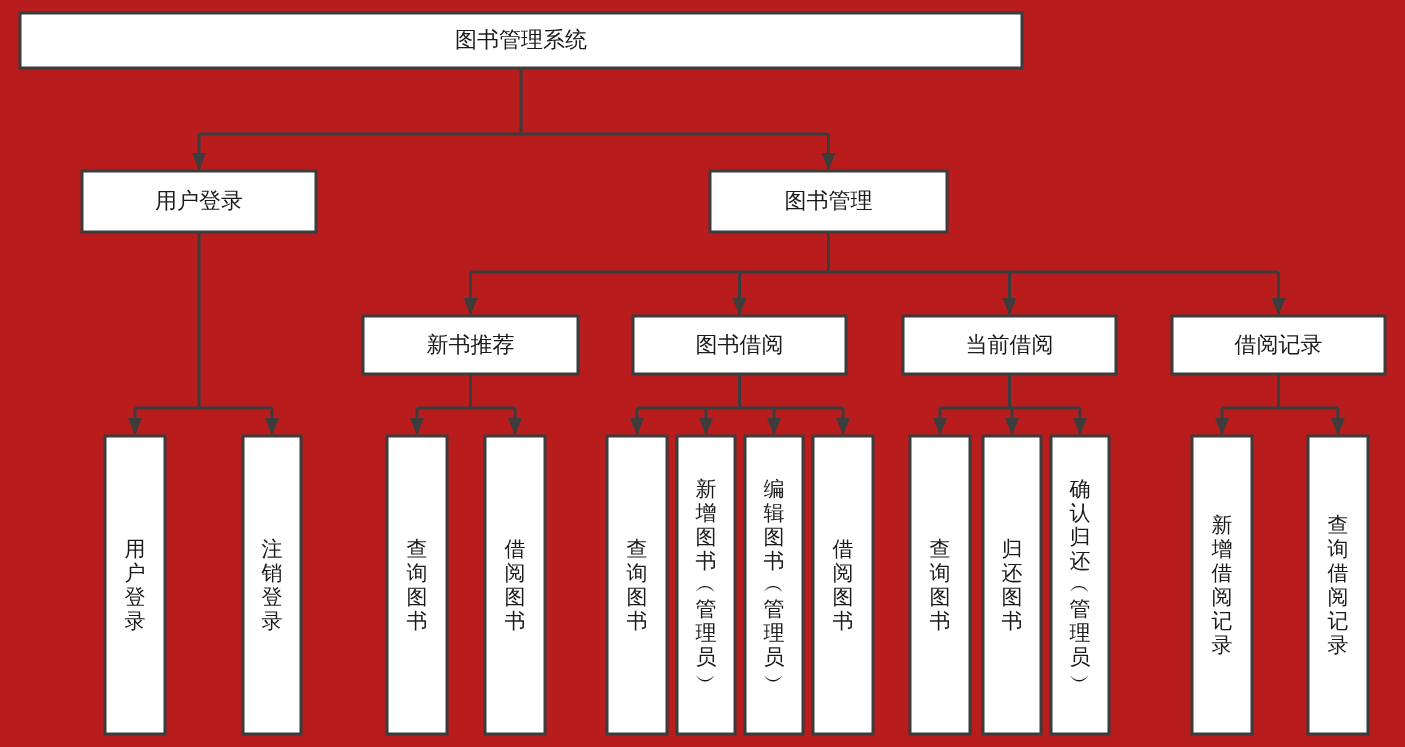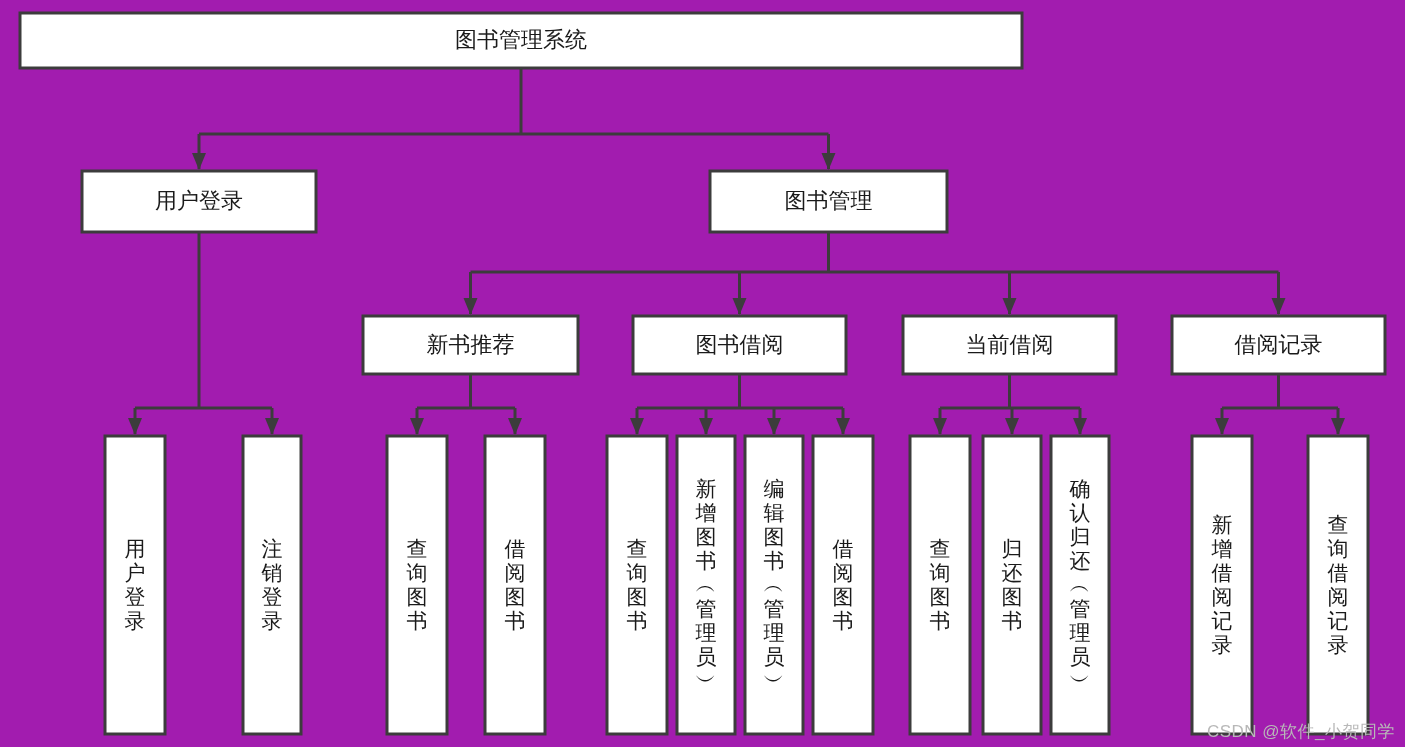--- a/index.html
+++ b/index.html
@@ -11,21 +11,21 @@
   body {
     width: 1405px;
     height: 747px;
     overflow: hidden;
     font-family: "Liberation Sans", "DejaVu Sans", sans-serif;
   }
   #diagram-root {
     position: relative;
     width: 1405px;
     height: 747px;
-    background: #a21caf;
+    background: #b91c1c;
   }
   svg#flow {
     position: absolute;
     left: 0;
     top: 0;
     width: 1405px;
     height: 747px;
     display: block;
   }
   .node-rect {
@@ -203,14 +203,13 @@
         <g>
           <rect x="1192" y="436" width="60" height="298" class="node-rect"></rect>
           <text x="1222" y="531.72" class="node-label-v"><tspan x="1222" dy="0">新</tspan><tspan x="1222" dy="24">增</tspan><tspan x="1222" dy="24">借</tspan><tspan x="1222" dy="24">阅</tspan><tspan x="1222" dy="24">记</tspan><tspan x="1222" dy="24">录</tspan></text>
         </g>
         <g>
           <rect x="1308" y="436" width="60" height="298" class="node-rect"></rect>
           <text x="1338" y="531.72" class="node-label-v"><tspan x="1338" dy="0">查</tspan><tspan x="1338" dy="24">询</tspan><tspan x="1338" dy="24">借</tspan><tspan x="1338" dy="24">阅</tspan><tspan x="1338" dy="24">记</tspan><tspan x="1338" dy="24">录</tspan></text>
         </g>
       </g>
   </svg>
-  <div class="watermark">CSDN @软件_小贺同学</div>
 </div>
 
 </body></html>

